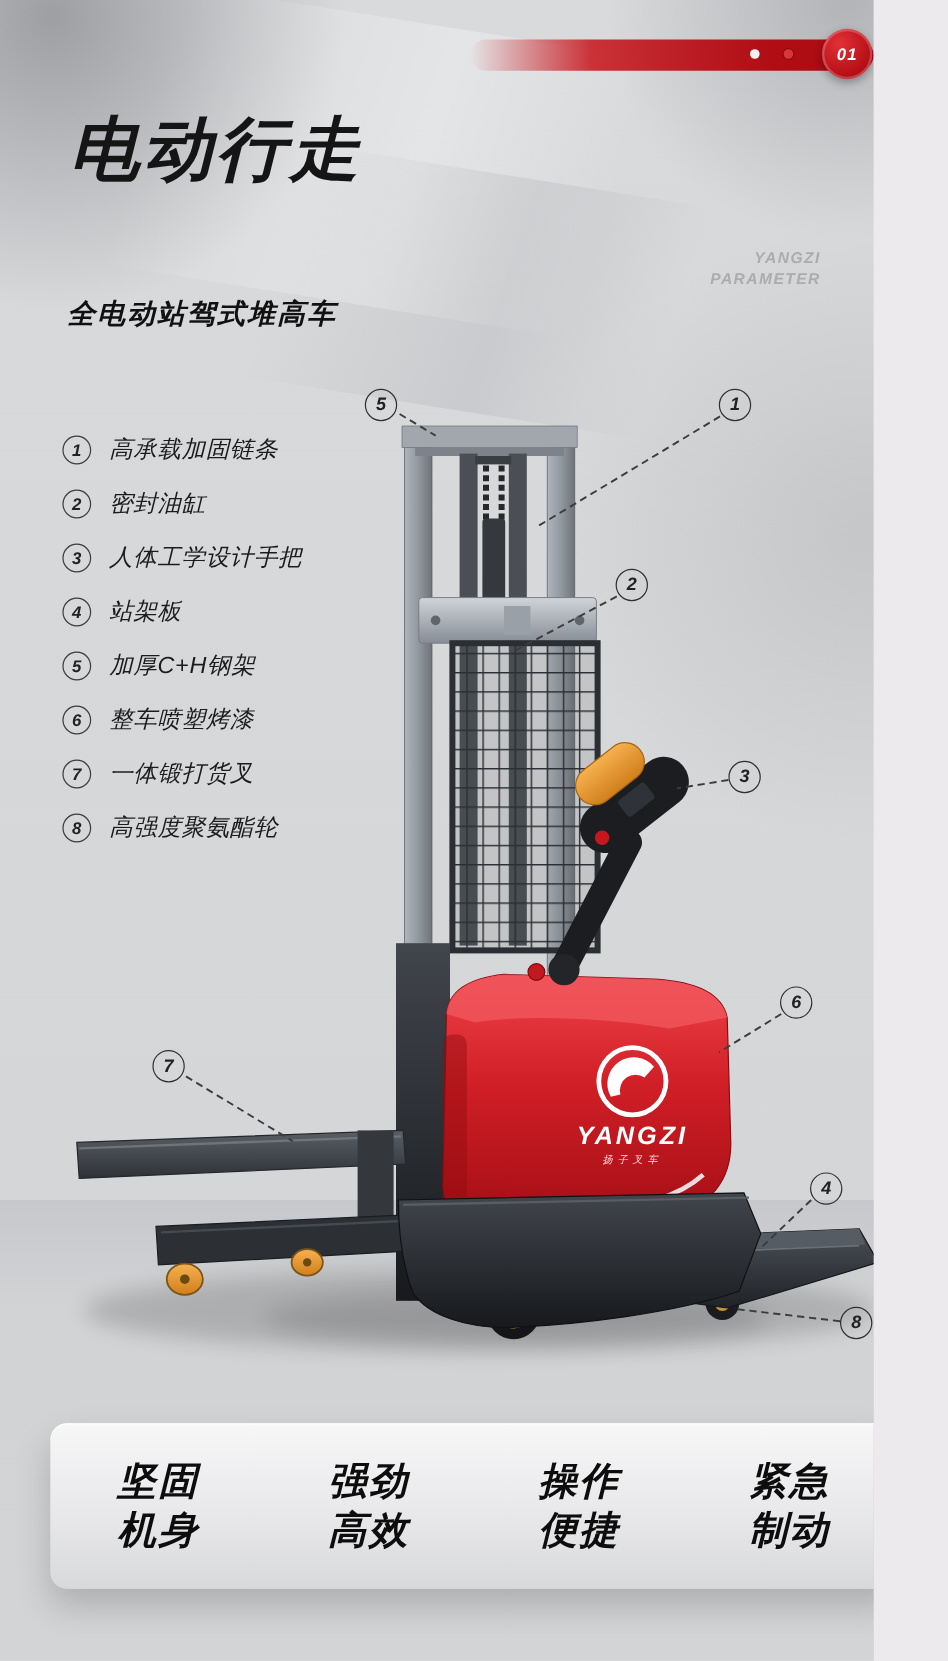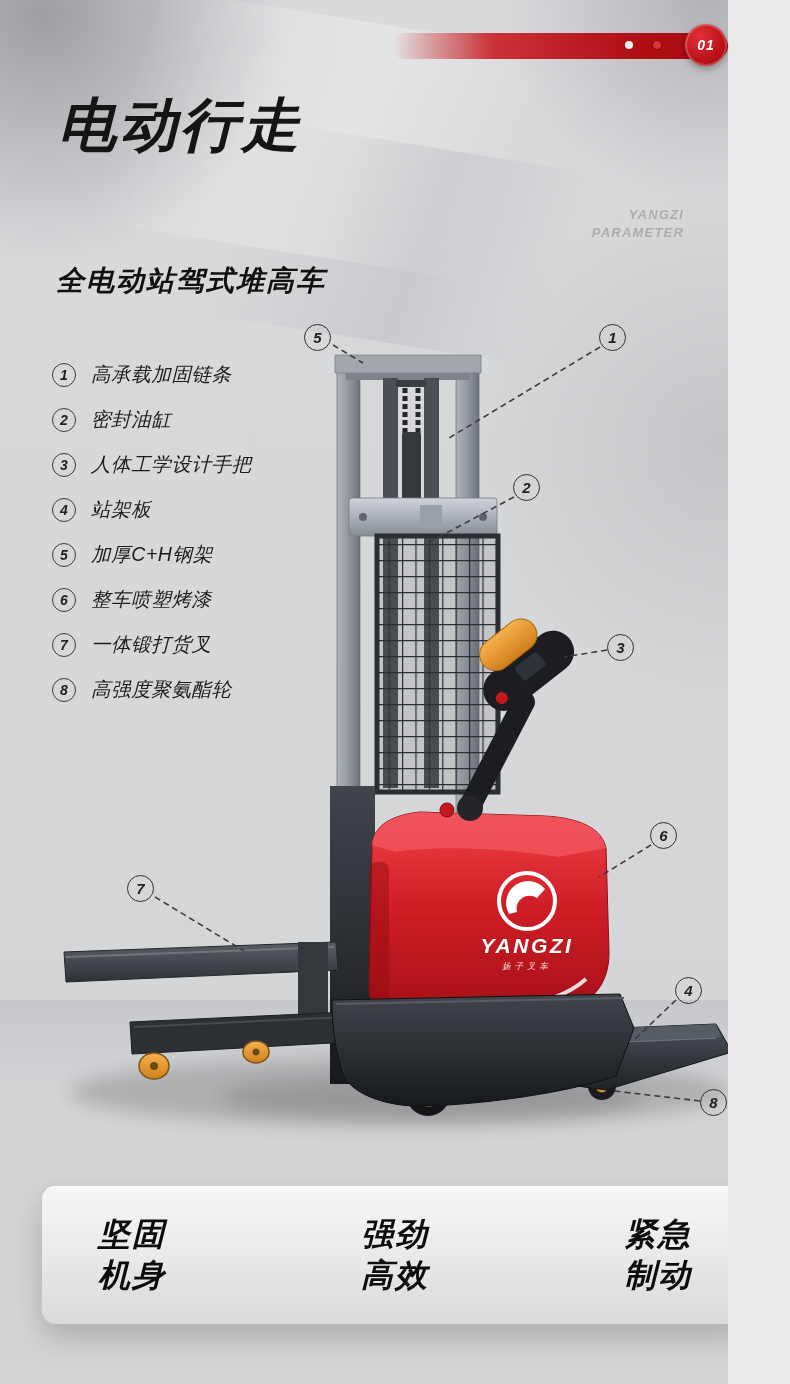--- a/index.html
+++ b/index.html
@@ -30,21 +30,21 @@
   .index-badge{position:absolute;left:685px;top:24px;width:42px;height:42px;border-radius:50%;
     background:radial-gradient(circle at 35% 30%,#e23038,#b40d14 70%);
     box-shadow:0 3px 7px rgba(0,0,0,.3), inset 0 0 0 2px rgba(255,255,255,.22);
     display:flex;align-items:center;justify-content:center;color:#fff;font-size:14px;font-weight:bold;letter-spacing:1px;}
   
   .title{position:absolute;left:58px;top:86px;margin:0;color:#151515;font-size:58px;font-weight:900;letter-spacing:3px;line-height:77px;text-align:right;}
   .title span{display:block;}
   .watermark{position:absolute;right:44px;top:206px;text-align:right;color:#acacad;font-size:13px;
     font-weight:600;letter-spacing:1.2px;line-height:18px;}
   .watermark span{display:block;}
-  .subtitle{position:absolute;left:56px;top:262px;margin:0;color:#111;font-size:28px;font-weight:800;letter-spacing:2px;text-align:right;}
+  .subtitle{position:absolute;left:56px;top:246px;margin:0;color:#111;font-size:23px;font-weight:800;letter-spacing:2px;text-align:right;}
   
   .features{position:absolute;left:52px;top:352px;margin:0;padding:0;list-style:none;}
   .feature{display:flex;align-items:center;height:45px;gap:15px;}
   .fnum{width:24px;height:24px;border-radius:50%;border:1.5px solid #3c3c3c;box-sizing:border-box;
     display:inline-flex;align-items:center;justify-content:center;font-size:14px;font-weight:600;color:#222;flex:0 0 auto;}
   .flabel{font-size:19.5px;color:#1c1c1c;font-weight:500;letter-spacing:.6px;white-space:nowrap;}
   
   .truck{position:absolute;left:0;top:0;width:790px;height:1384px;pointer-events:none;}
   
   .callout{position:absolute;width:27px;height:27px;border-radius:50%;border:1.5px solid #303030;box-sizing:border-box;
@@ -279,18 +279,22 @@
   <div class="bottom-card">
     <div class="hl">
       <span>坚固</span>
       <span>机身</span>
     </div>
     <div class="hl">
       <span>强劲</span>
       <span>高效</span>
     </div>
     <div class="hl">
+      <span>操作</span>
+      <span>便捷</span>
+    </div>
+    <div class="hl">
       <span>紧急</span>
       <span>制动</span>
     </div>
   </div>
 
 </div>
 
 </body></html>

